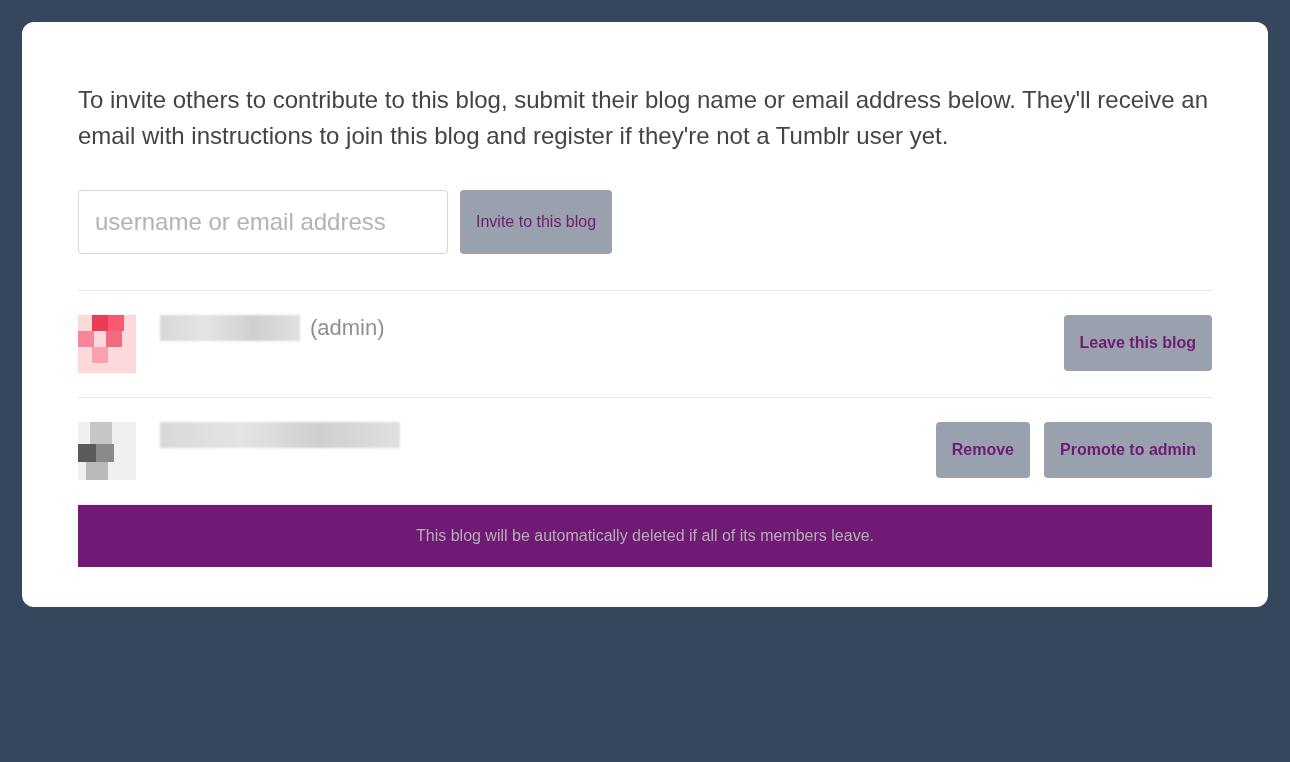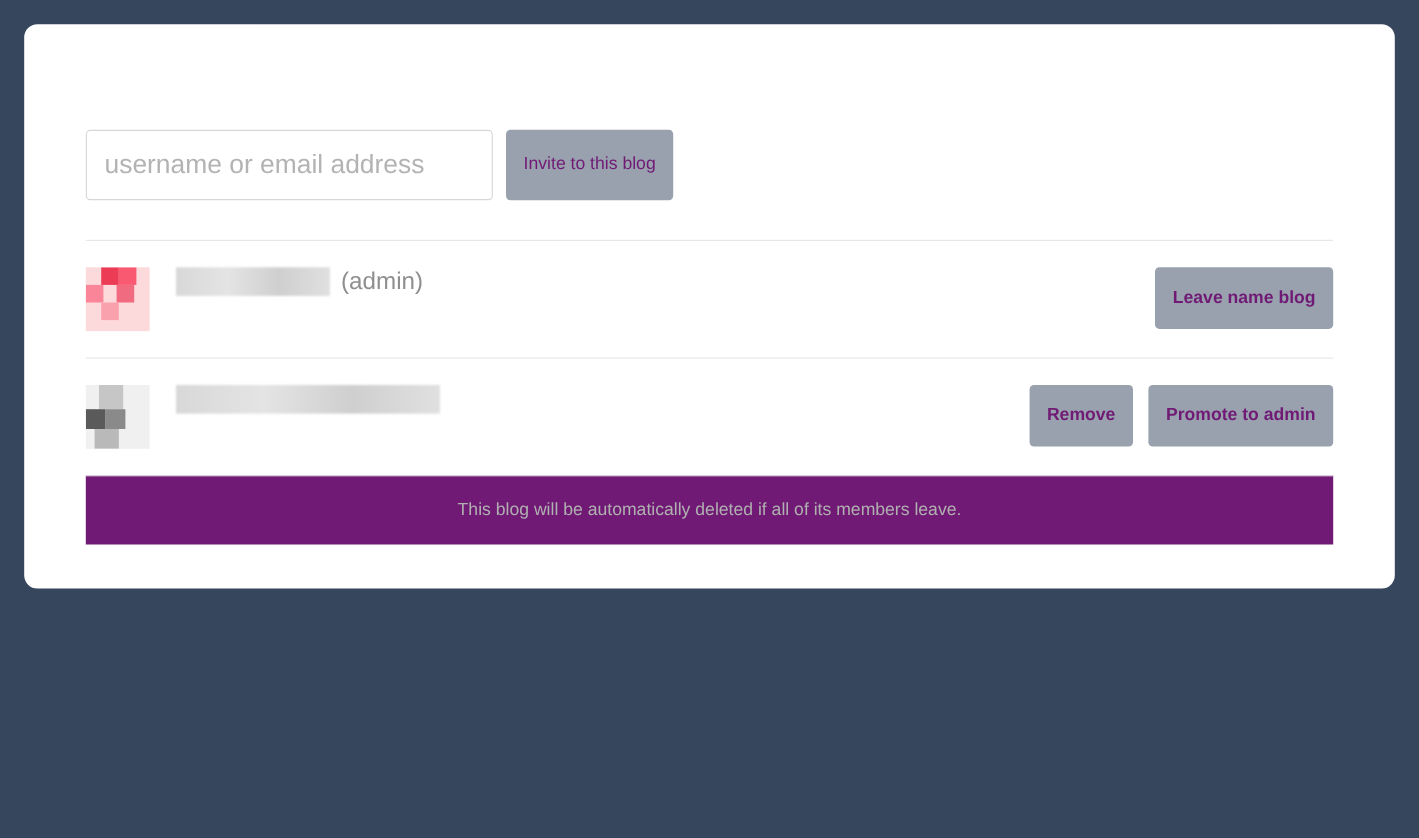--- a/index.html
+++ b/index.html
@@ -133,38 +133,39 @@
       text-align: center;
       color: #b0b0b0;
       font-size: 16px;
     }
   </style>
 </head>
 <body>
 
 <div class="card">
 
+  <p class="intro-text">To invite others to contribute to this blog, submit their blog name or email address below. They'll receive an email with instructions to join this blog and register if they're not a Tumblr user yet.</p>
 
   <div class="invite-row">
     <input type="text" class="invite-input" placeholder="username or email address" style="">
     <button class="btn">Invite to this blog</button>
   </div>
 
   <div class="member-row">
     <div class="avatar pink">
       <span class="p1"></span>
         <span class="p2"></span>
         <span class="p3"></span>
     </div>
     <div class="member-name">
       <div class="blur-name"></div>
       <span class="role-label">(admin)</span>
     </div>
     <div class="actions">
-      <button class="btn small">Leave name blog</button>
+      <button class="btn small">Leave this blog</button>
     </div>
   </div>
 
   <div class="member-row">
     <div class="avatar gray">
       <span class="g1"></span>
         <span class="g2"></span>
         <span class="g3"></span>
         <span class="g4"></span>
     </div>

